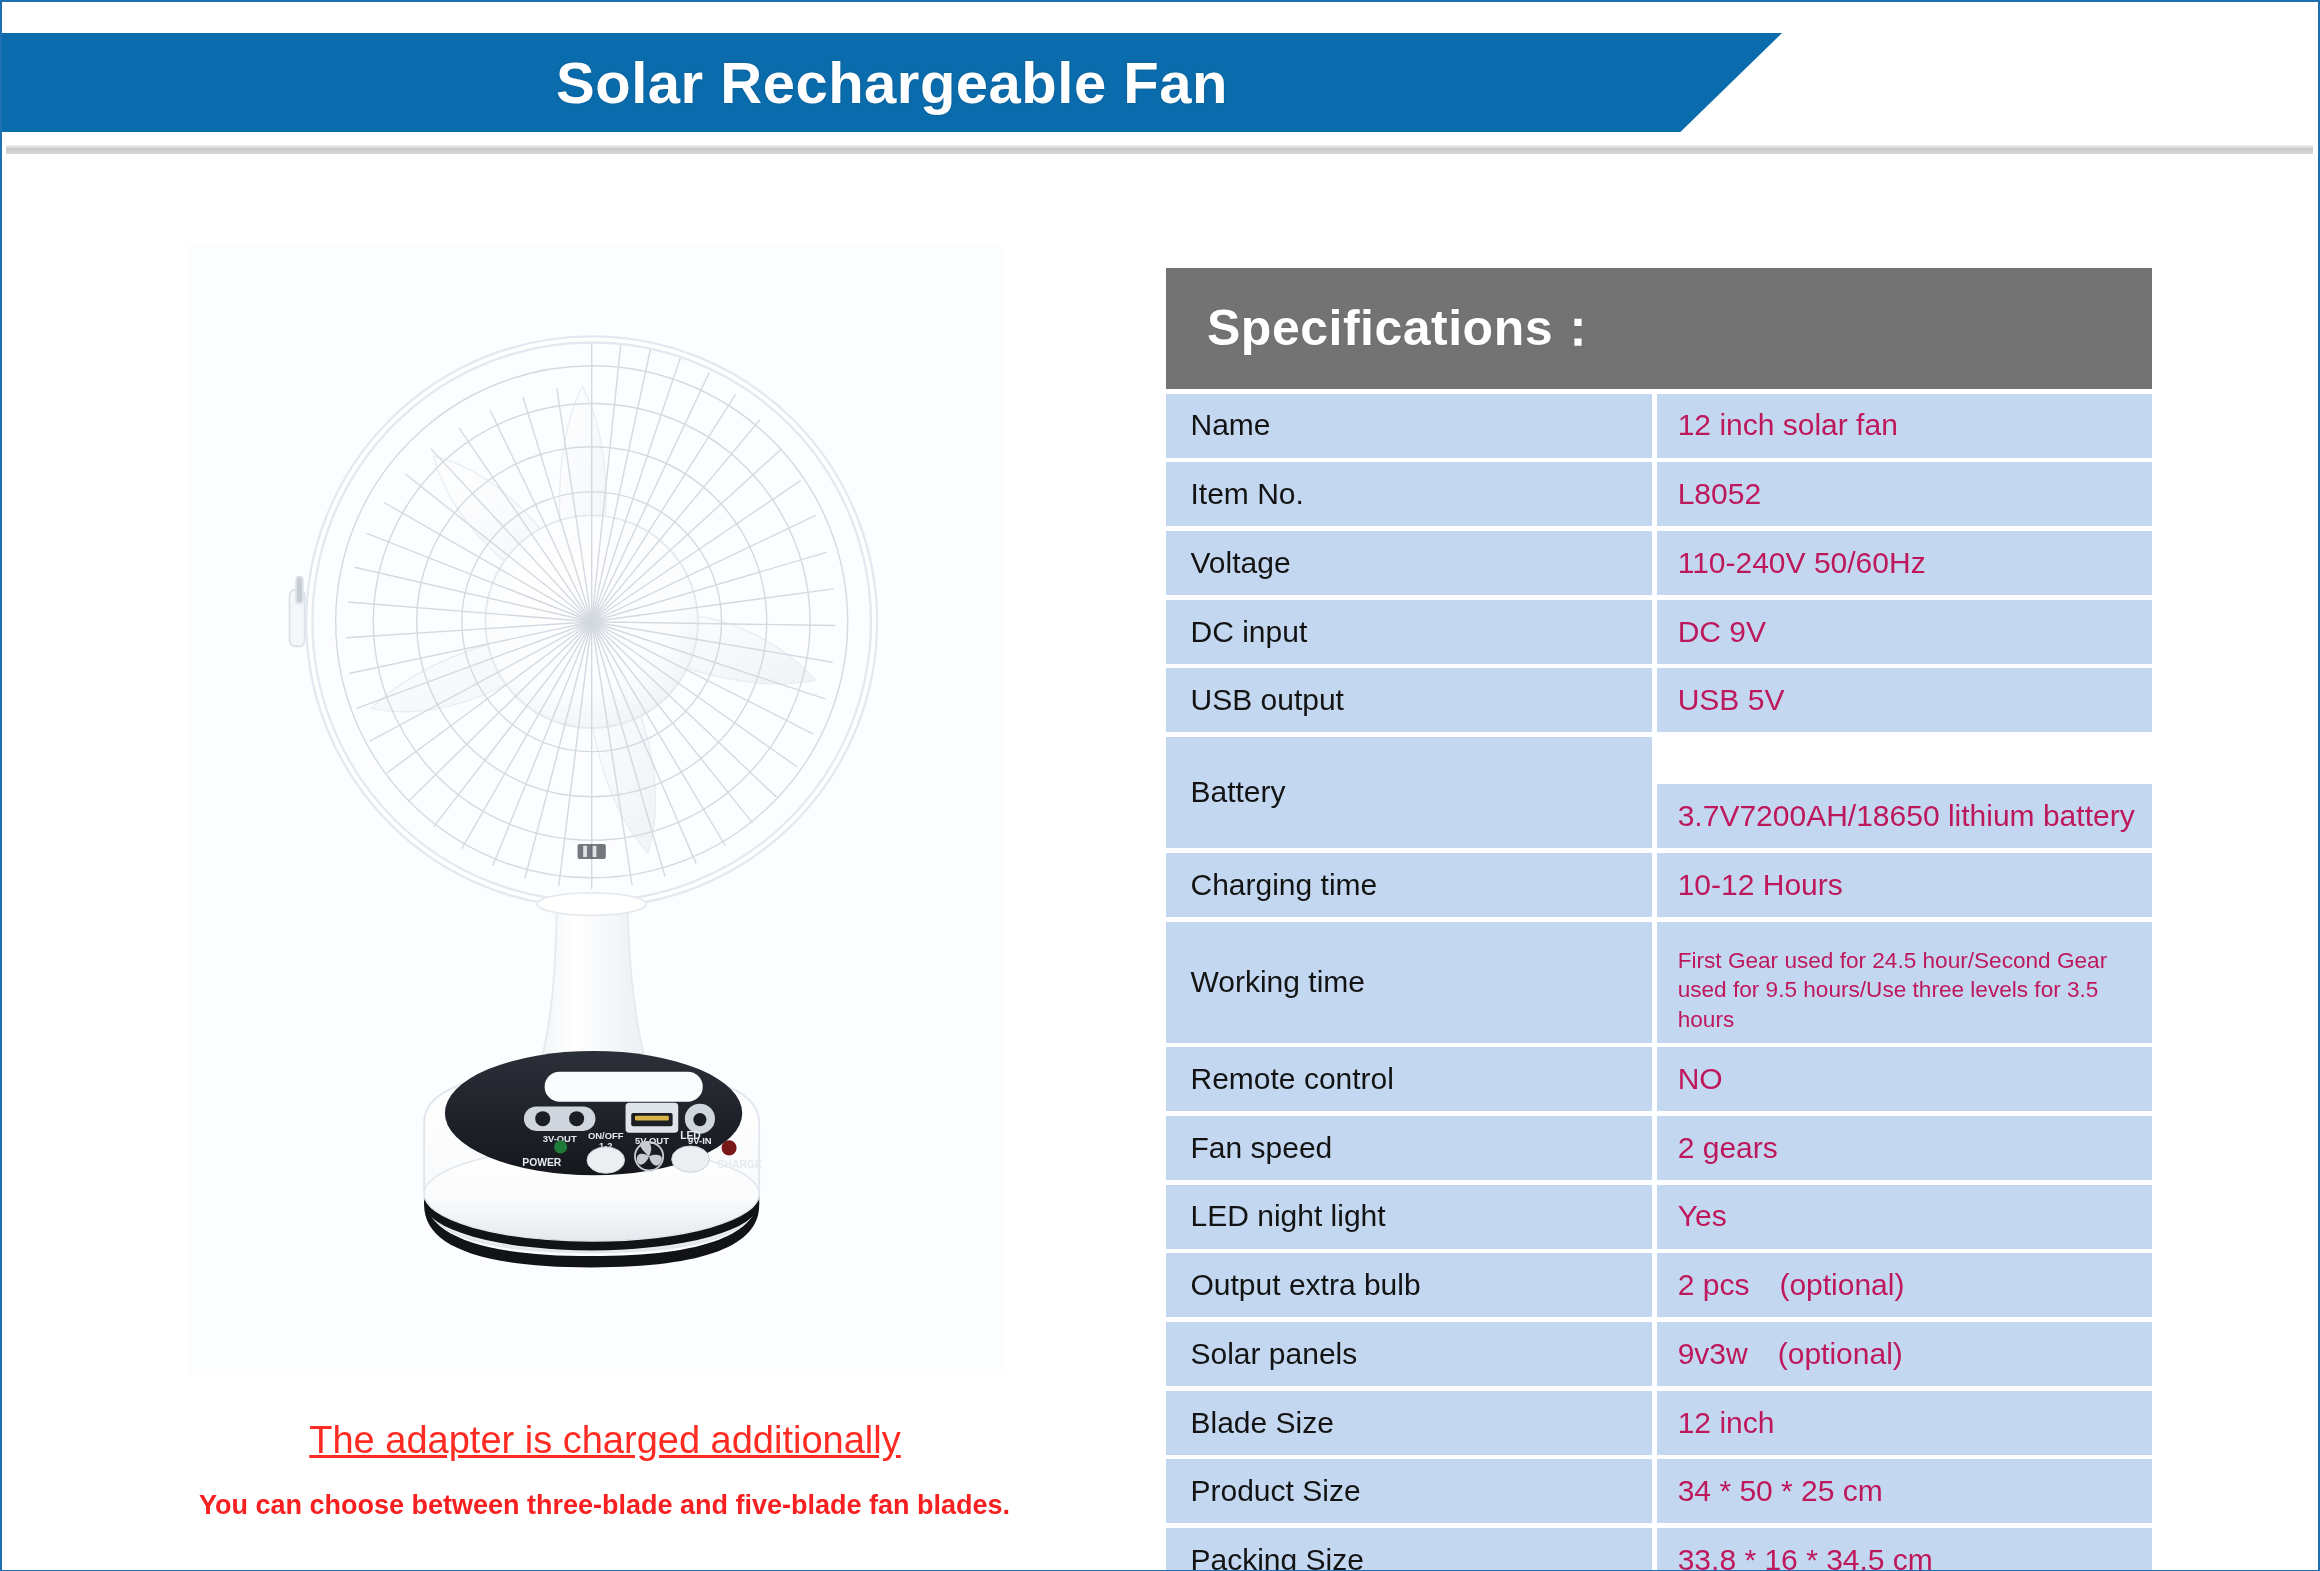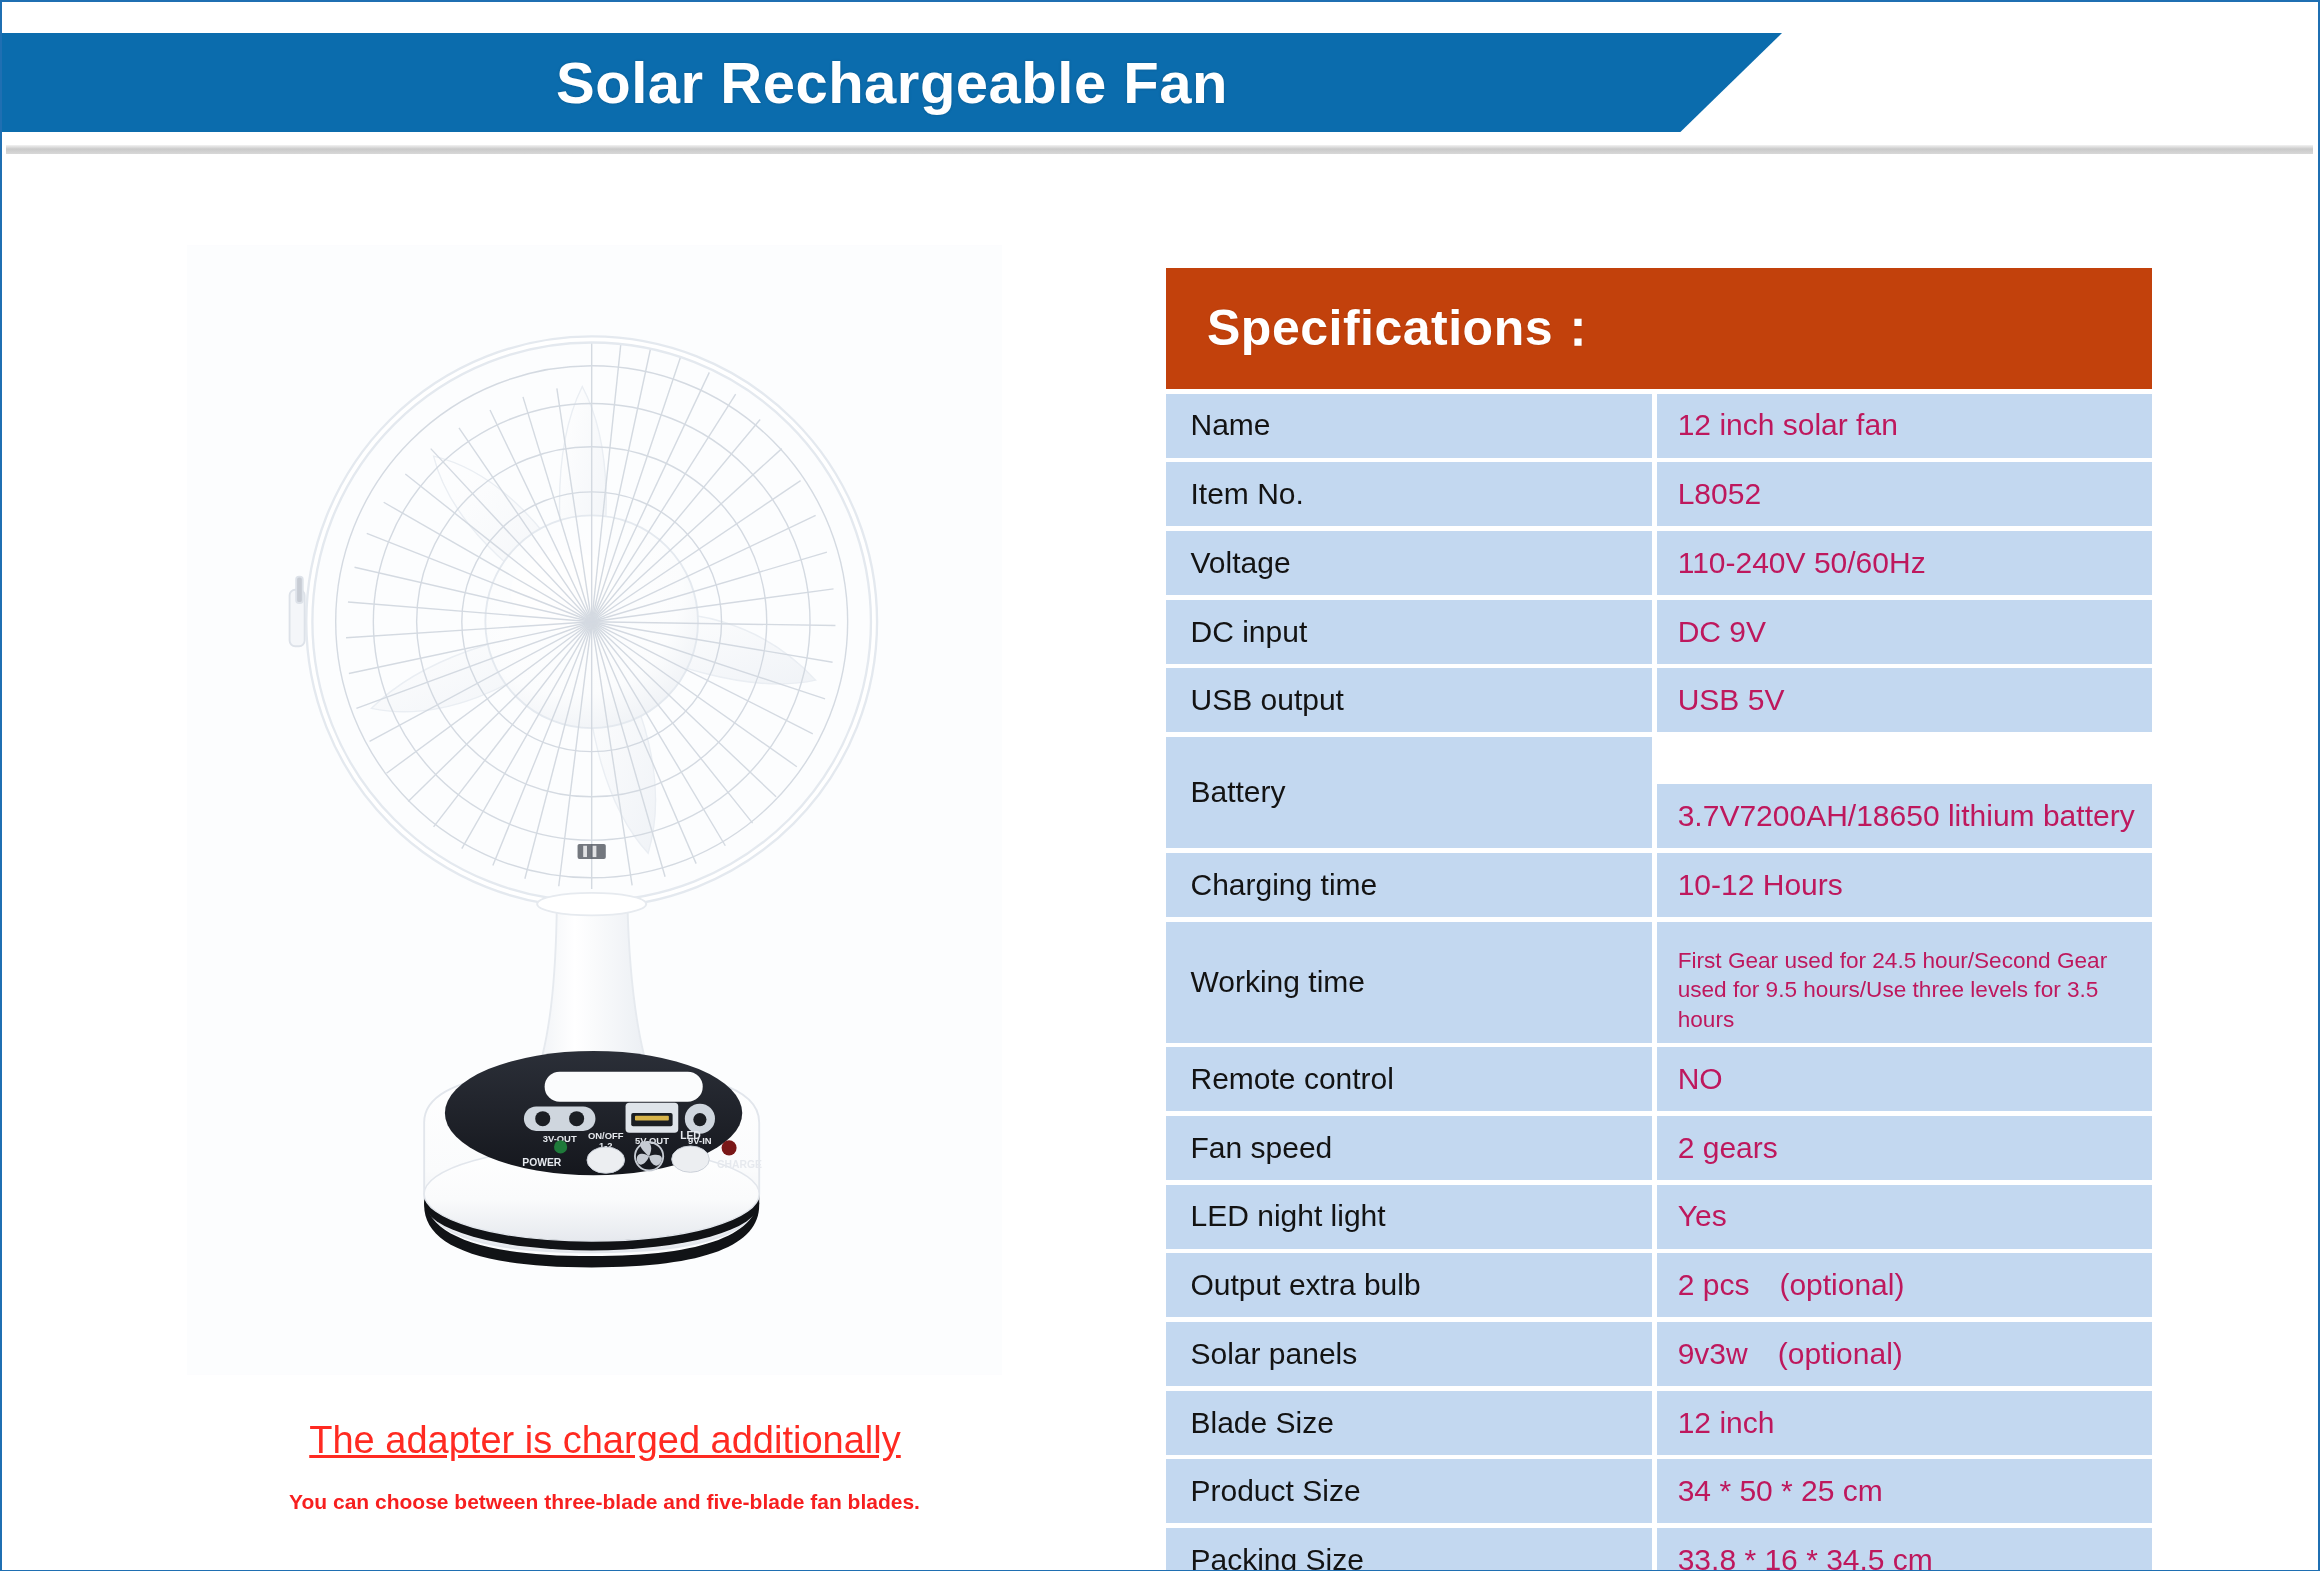--- a/index.html
+++ b/index.html
@@ -102,35 +102,35 @@
     white-space: nowrap;
     text-decoration: underline;
   }
   .note-2 {
     position: absolute;
     left: 75px;
     top: 1488px;
     width: 1055px;
     text-align: center;
     color: #f71f1f;
-    font-size: 21px;
+    font-size: 27px;
     font-weight: bold;
     white-space: nowrap;
   }
 
   
   .spec {
     position: absolute;
     left: 1164px;
     top: 266px;
     width: 986px;
   }
   .spec-header {
     height: 121px;
-    background: #c2410c;
+    background: #737373;
     display: flex;
     align-items: center;
     padding-left: 41px;
     box-sizing: border-box;
     margin-bottom: 4.7px;
   }
   .spec-header-text {
     color: #ffffff;
     font-size: 50px;
     font-weight: bold;

